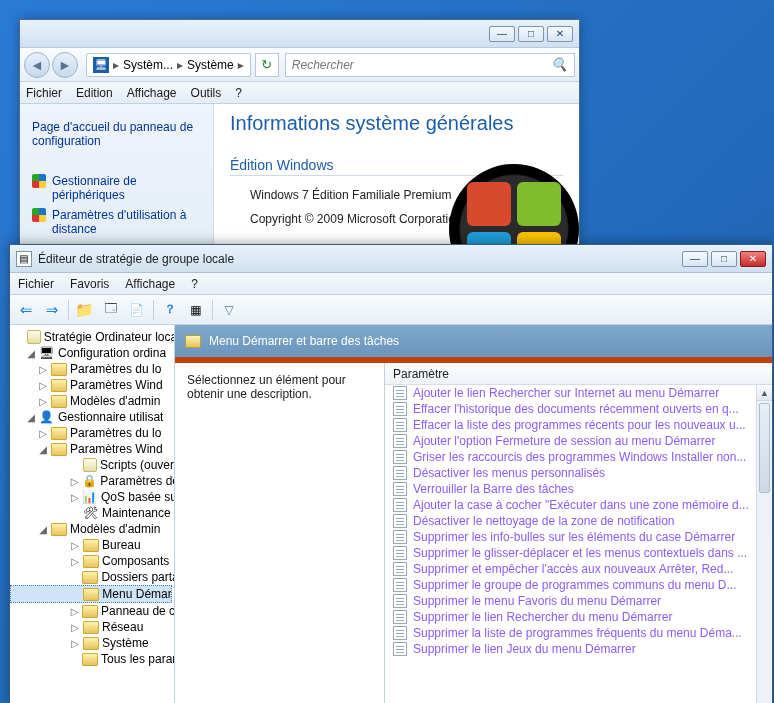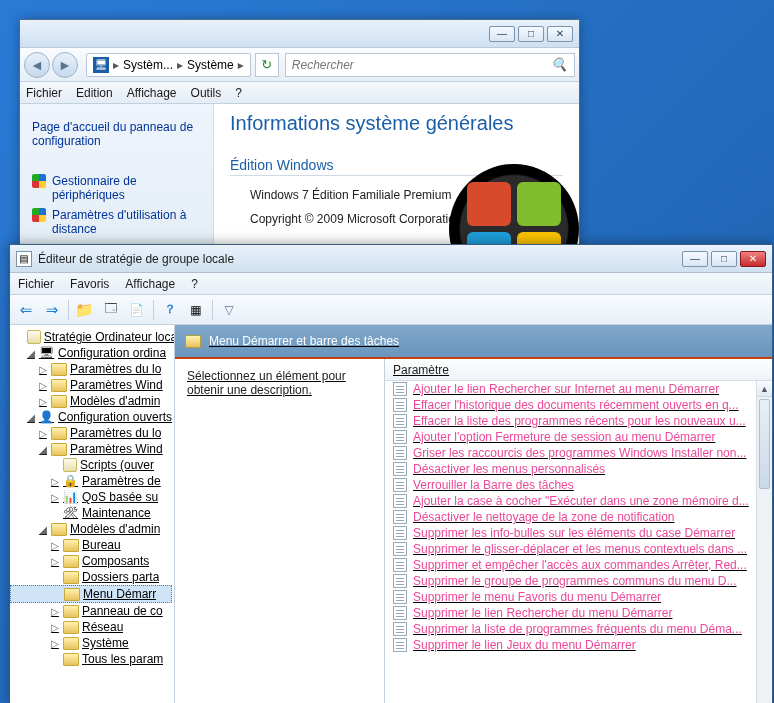--- a/index.html
+++ b/index.html
@@ -77,45 +77,45 @@
 .gp-title{flex:1;color:#222;}
 .gp-titlebar .cap-btn.red{background:linear-gradient(#f08080,#c72c2c);border-color:#8a1b1b;color:#fff;}
 .gp-menubar{height:22px;background:linear-gradient(#f4f8fc,#e6eef6);border-bottom:1px solid #c3d0dd;display:flex;align-items:center;padding:0 8px;gap:16px;color:#1a1a1a;}
 .gp-toolbar{height:30px;background:linear-gradient(#f8fbfe,#e7eff7);border-bottom:1px solid #c3d0dd;display:flex;align-items:center;padding:0 4px;gap:2px;}
 .tb-btn{width:24px;height:24px;display:flex;align-items:center;justify-content:center;border:1px solid transparent;border-radius:2px;}
 .tb-sep{width:1px;height:20px;background:#c3d0dd;margin:0 2px;}
 .arrow-l{color:#1b7fd6;font-size:15px;}
 .arrow-r{color:#1b7fd6;font-size:15px;}
 .ico-folder{font-size:15px;}
 
-.gp-body{display:flex;height:calc(100% - 80px);text-decoration:underline;}
+.gp-body{display:flex;height:calc(100% - 80px);}
 .gp-tree{width:165px;border-right:1px solid #c3d0dd;overflow:hidden;padding:4px 0;background:#fff; white-space:nowrap;}
 .tn{display:flex;align-items:center;gap:3px;padding:1px 0 1px 4px;color:#000;cursor:default;}
 .tn .exp{width:10px;text-align:center;color:#6a6a6a;font-size:10px;}
 .fld{width:16px;height:13px;background:linear-gradient(180deg,#fff3b0,#e6c25a);border:1px solid #c9a93a;border-radius:1px;flex:0 0 16px;}
 .scroll{width:14px;height:14px;background:linear-gradient(#fefbf0,#e8dfa8);border:1px solid #c9b85a;border-radius:2px;flex:0 0 14px;}
 .tn.sel{background:#cfe4f7;border:1px dotted #4a7db0;margin-right:2px;}
 .tn .lbl{overflow:hidden;text-overflow:clip;}
 
 .gp-right{flex:1;display:flex;flex-direction:column;}
 .gp-right-head{height:32px;background:linear-gradient(#7fa8cb,#6a95bd);color:#fff;display:flex;align-items:center;padding:0 10px;gap:8px;}
 .gp-right-head .fld{border-color:#b8a040;}
-.gp-right-body{flex:1;display:flex;border-top:2px solid #c2410c;}
+.gp-right-body{flex:1;display:flex;border-top:6px solid #c2410c;}
 .gp-desc{width:210px;border-right:1px solid #c3d0dd;padding:10px 12px;color:#222;}
 .gp-list{flex:1;display:flex;flex-direction:column;position:relative;}
 .gp-list-head{height:22px;border-bottom:1px solid #d4dde6;background:linear-gradient(#fdfefe,#eef3f8);display:flex;align-items:center;padding:0 8px;color:#222;}
 .gp-items{flex:1;overflow:hidden;background:#fff;}
-.li{display:flex;align-items:center;gap:6px;padding:1px 8px;color:#ec4899;white-space:nowrap;overflow:hidden;text-align:right;}
+.li{display:flex;align-items:center;gap:6px;padding:1px 8px;color:#8b5cf6;white-space:nowrap;overflow:hidden;text-align:right;}
 .li .doc{width:14px;height:14px;border:1px solid #9ab;background:#fff;flex:0 0 14px;position:relative;}
 .li .doc::before{content:"";position:absolute;left:2px;right:2px;top:3px;height:1px;background:#9ab;box-shadow:0 3px 0 #9ab,0 6px 0 #9ab;}
 .gp-scroll{position:absolute;right:0;top:22px;bottom:0;width:16px;background:#eef2f6;border-left:1px solid #d4dde6;}
 .gp-scroll .arrow-up{height:16px;background:linear-gradient(#fafcff,#e1e9f1);border-bottom:1px solid #cdd7e0;display:flex;align-items:center;justify-content:center;font-size:9px;color:#556;}
 .gp-scroll .thumb{position:absolute;left:2px;right:2px;top:18px;height:90px;background:linear-gradient(#e7eff7,#cbd9e7);border:1px solid #aebecf;border-radius:2px;}
 
-.i0{padding-left:4px}.i1{padding-left:16px}.i2{padding-left:28px}.i3{padding-left:40px}
+.i0{padding-left:4px}.i1{padding-left:16px}.i2{padding-left:28px}.i3{padding-left:60px}
 </style>
 </head>
 <body>
 
 <div class="win-system">
   <div class="ws-titlebar">
     <div class="cap-btn">—</div>
     <div class="cap-btn">□</div>
     <div class="cap-btn close">✕</div>
   </div>
@@ -244,21 +244,21 @@
           <span class="lbl">Paramètres Wind</span>
         </div>
       <div class="tn i2">
           <span class="exp">▷</span>
           <span class="fld"></span>
           <span class="lbl">Modèles d'admin</span>
         </div>
       <div class="tn i1">
           <span class="exp">◢</span>
           <span style="width:16px">👤</span>
-          <span class="lbl">Configuration ouverts</span>
+          <span class="lbl">Gestionnaire utilisat</span>
         </div>
       <div class="tn i2">
           <span class="exp">▷</span>
           <span class="fld"></span>
           <span class="lbl">Paramètres du lo</span>
         </div>
       <div class="tn i2">
           <span class="exp">◢</span>
           <span class="fld"></span>
           <span class="lbl">Paramètres Wind</span>
@@ -381,21 +381,21 @@
               <div class="li">
                 <span class="doc"></span>
                 <span>Supprimer les info-bulles sur les éléments du case Démarrer</span>
               </div>
               <div class="li">
                 <span class="doc"></span>
                 <span>Supprimer le glisser-déplacer et les menus contextuels dans ...</span>
               </div>
               <div class="li">
                 <span class="doc"></span>
-                <span>Supprimer et empêcher l'accès aux commandes Arrêter, Red...</span>
+                <span>Supprimer et empêcher l'accès aux nouveaux Arrêter, Red...</span>
               </div>
               <div class="li">
                 <span class="doc"></span>
                 <span>Supprimer le groupe de programmes communs du menu D...</span>
               </div>
               <div class="li">
                 <span class="doc"></span>
                 <span>Supprimer le menu Favoris du menu Démarrer</span>
               </div>
               <div class="li">

